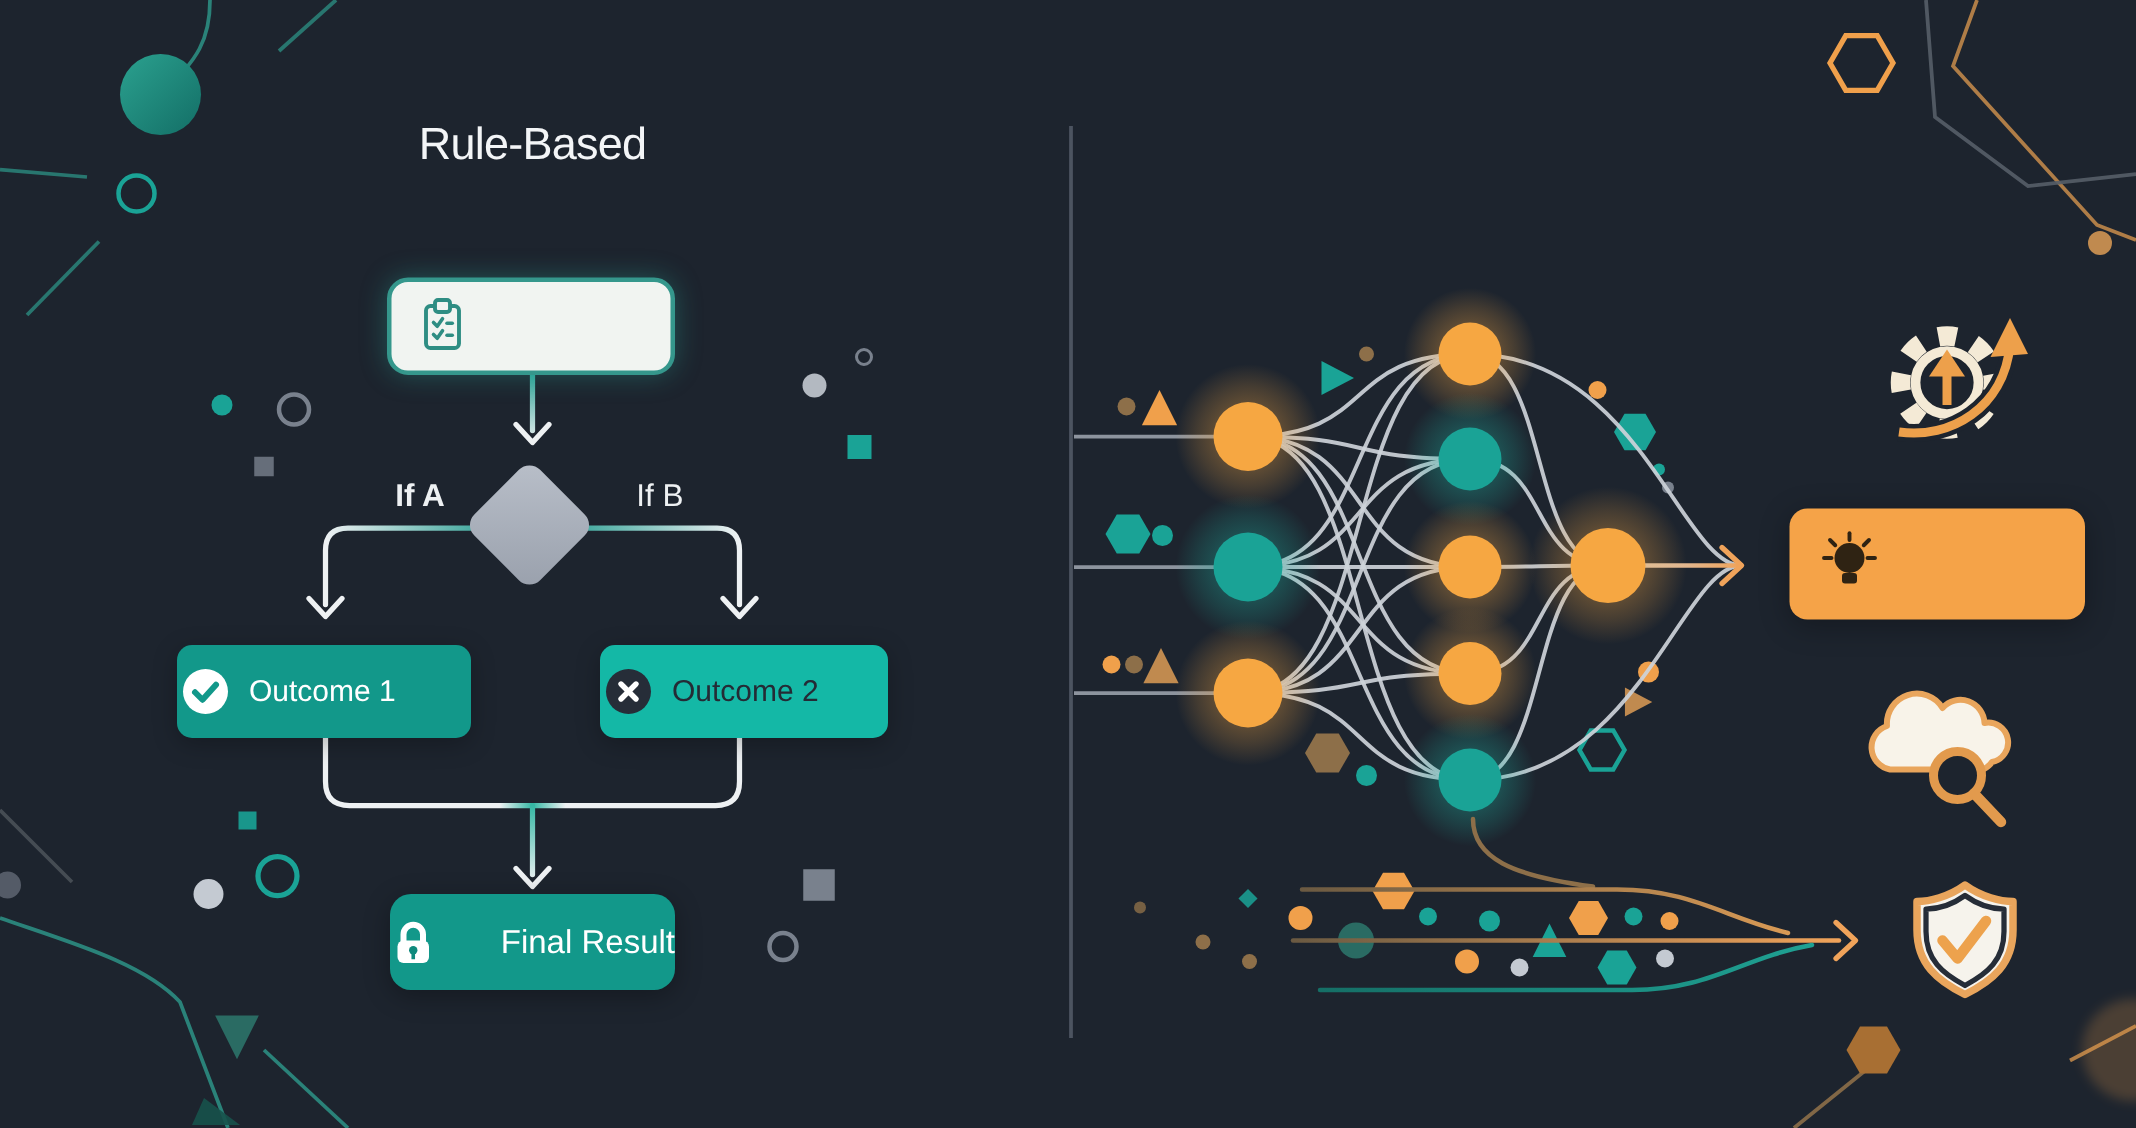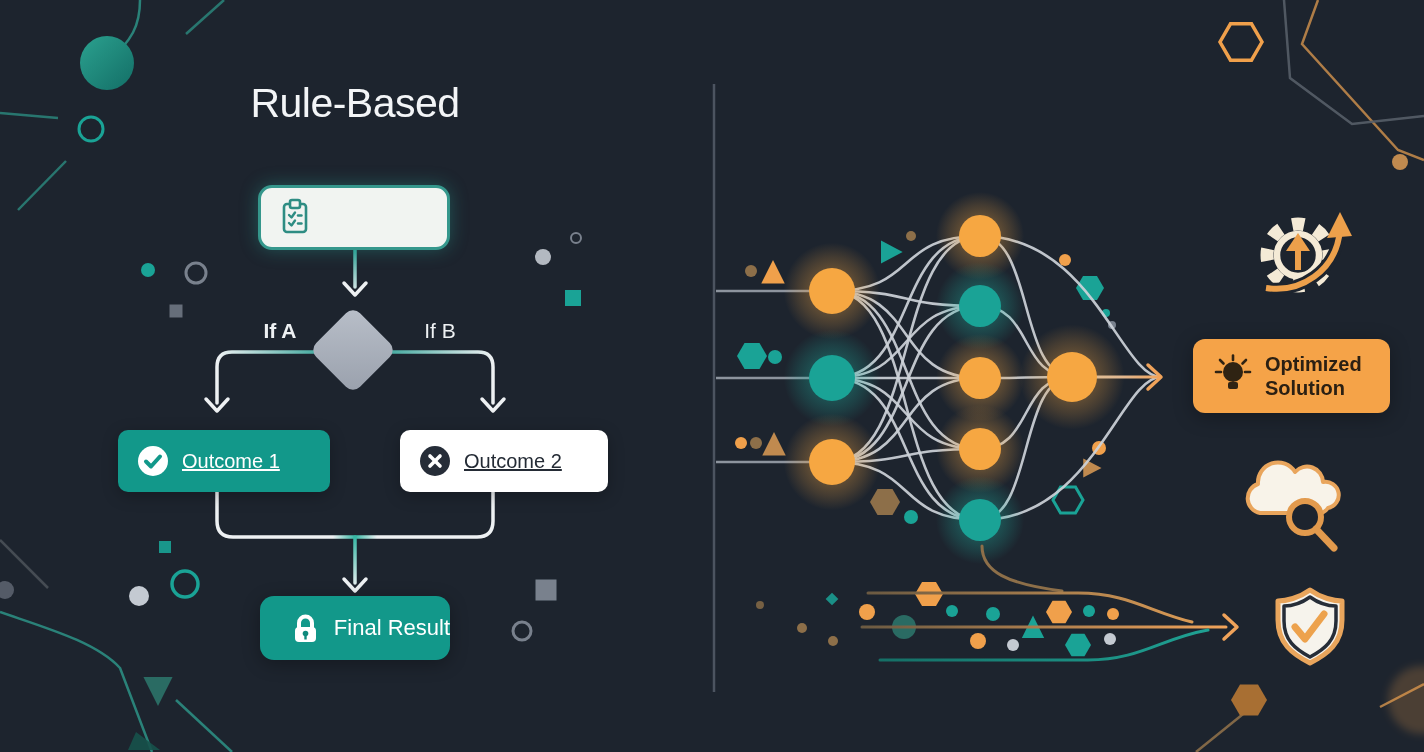--- a/index.html
+++ b/index.html
@@ -1,38 +1,38 @@
 <!DOCTYPE html>
 <html><head>
 <meta charset="utf-8">
 <style>
   html,body{margin:0;padding:0;background:#10151c;}
   #stage{position:relative;width:1424px;height:752px;background:#1d242e;overflow:hidden;
          font-family:"Liberation Sans",sans-serif;}
   #scene{position:absolute;left:0;top:0;z-index:1;}
   .layer{position:absolute;left:0;top:0;width:100%;height:100%;z-index:2;pointer-events:none;}
-  .title{position:absolute;transform:translateX(-50%);color:#f3f5f7;font-size:41px;font-weight:500;
+  .title{position:absolute;transform:translateX(-50%);color:#f3f5f7;font-size:30px;font-weight:500;
          letter-spacing:-0.5px;white-space:nowrap;}
   .box{position:absolute;display:flex;align-items:center;border-radius:14px;}
   .start-box{left:258px;top:185px;width:192px;height:65px;background:#f1f4f1;
              border:3px solid #35978c;box-sizing:border-box;padding-left:16px;
              box-shadow:0 0 18px rgba(43,179,160,.35);}
   .diamond{position:absolute;left:322px;top:319px;width:62px;height:62px;border-radius:10px;
            background:linear-gradient(135deg,#b9bfc9,#99a0ac);transform:rotate(45deg);}
   .cond-label{position:absolute;transform:translate(-50%,-50%);color:#eef1f3;font-size:21px;font-weight:500;}
-  .outcome{gap:14px;padding-left:20px;font-size:20px;font-weight:500;border-radius:10px;text-decoration:underline;}
+  .outcome{gap:14px;padding-left:4px;font-size:20px;font-weight:500;border-radius:10px;}
   .outcome1{left:118px;top:430px;width:192px;height:62px;background:#12988a;color:#fff;
             box-shadow:0 4px 16px rgba(0,0,0,.25);}
-  .outcome2{left:400px;top:430px;width:188px;height:62px;background:#ffffff;color:#242b35;
+  .outcome2{left:400px;top:430px;width:188px;height:62px;background:#14b8a6;color:#242b35;
             box-shadow:0 4px 16px rgba(0,0,0,.25);}
   .badge{width:30px;height:30px;border-radius:50%;display:flex;align-items:center;justify-content:center;flex:0 0 auto;}
   .badge.white{background:#ffffff;}
   .badge.dark{background:#262d38;}
   .final-box{left:260px;top:596px;width:190px;height:64px;background:#12988a;color:#fff;
-             justify-content:flex-end;gap:13px;font-size:22px;font-weight:500;border-radius:14px;
+             justify-content:space-between;gap:13px;font-size:22px;font-weight:500;border-radius:14px;
              box-shadow:0 4px 18px rgba(0,0,0,.3);}
   .solution-box{left:1193px;top:339px;width:197px;height:74px;background:#f5a348;color:#2b2013;
                 gap:10px;padding-left:18px;box-sizing:border-box;font-size:20px;font-weight:600;
                 line-height:1.22;border-radius:12px;box-shadow:0 4px 20px rgba(0,0,0,.3);}
   .solution-box .lbl{width:110px;}
 </style>
 </head>
 <body>
 
 <div id="stage">
@@ -313,16 +313,15 @@
     <div class="box solution-box">
       <svg width="44" height="44" viewBox="0 0 44 44">
         <circle cx="22" cy="18" r="10" fill="#2f2313"></circle>
         <rect x="17" y="28" width="10" height="7" rx="2" fill="#2f2313"></rect>
         <line x1="5" y1="18" x2="10" y2="18" stroke="#2f2313" stroke-width="2.6" stroke-linecap="round"></line>
         <line x1="34" y1="18" x2="39" y2="18" stroke="#2f2313" stroke-width="2.6" stroke-linecap="round"></line>
         <line x1="9" y1="6" x2="12.5" y2="9.5" stroke="#2f2313" stroke-width="2.6" stroke-linecap="round"></line>
         <line x1="35" y1="6" x2="31.5" y2="9.5" stroke="#2f2313" stroke-width="2.6" stroke-linecap="round"></line>
         <line x1="22" y1="1.5" x2="22" y2="6" stroke="#2f2313" stroke-width="2.6" stroke-linecap="round"></line>
       </svg>
-      <span class="lbl">Optimized Solution</span>
     </div>
   </div>
 </div>
 
 </body></html>

